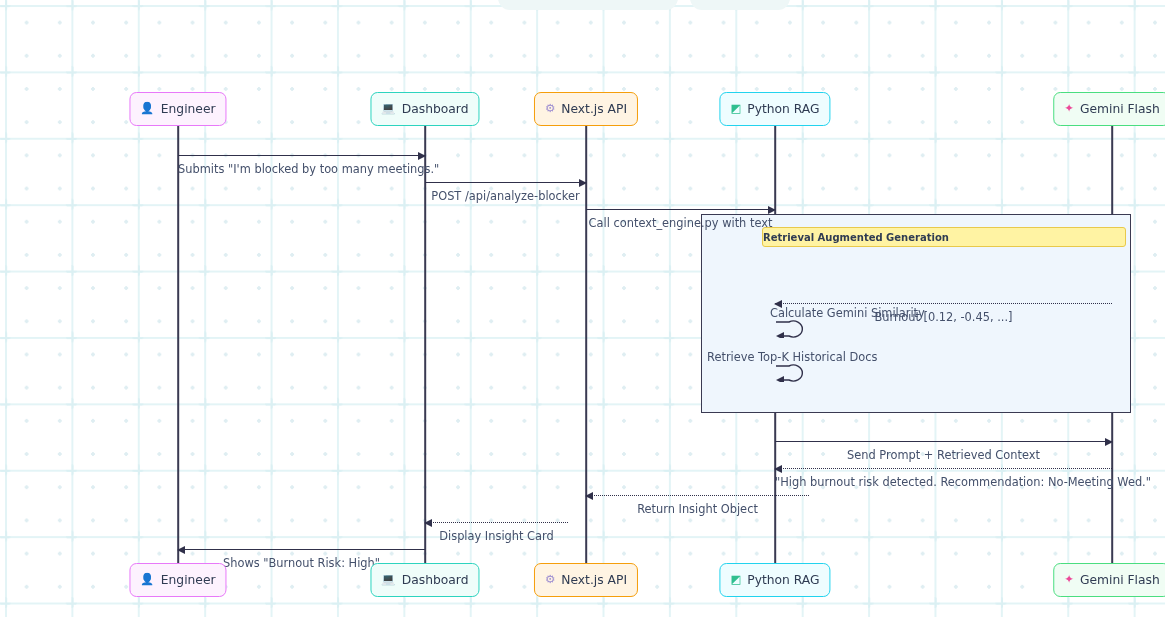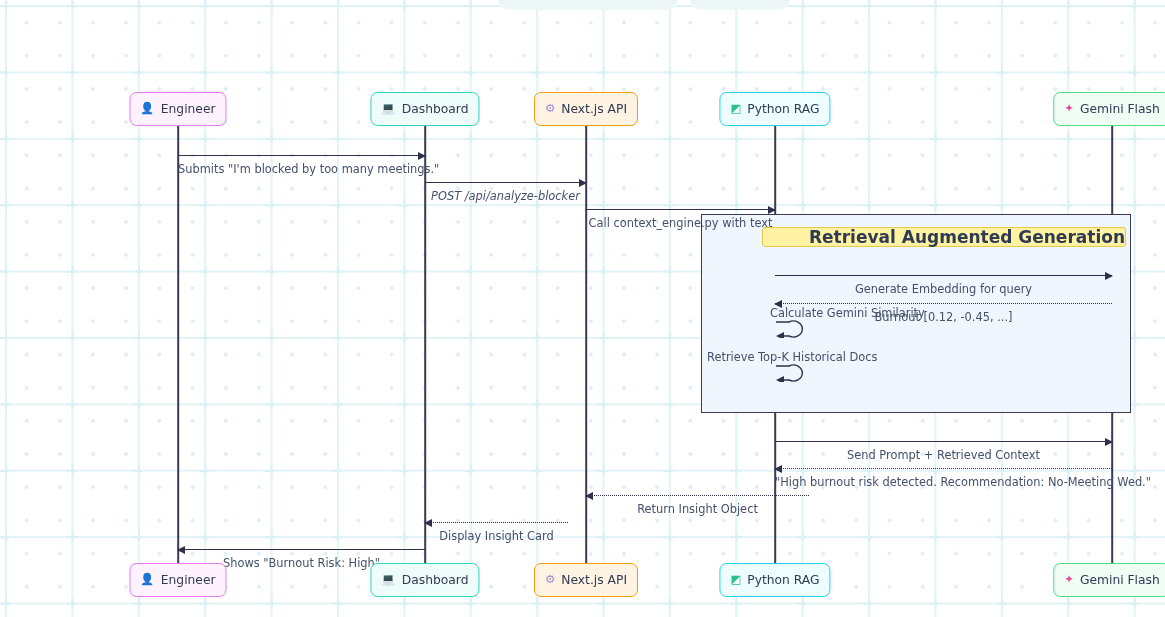--- a/index.html
+++ b/index.html
@@ -109,22 +109,22 @@
     border: 1.8px solid #3a3a52;
   }
   .raghdr {
     position: absolute;
     box-sizing: border-box;
     background: #fff3a3;
     border: 1.6px solid #e8c94b;
     border-radius: 3px;
     display: flex;
     align-items: center;
-    justify-content: flex-end;
-    font-size: 17px;
+    justify-content: flex-start;
+    font-size: 10px;
     font-weight: bold;
     color: #2f3b52;
   }
   .selfloop { position: absolute; }
   .selfloop .lbl {
     position: absolute;
     bottom: 3px;
     left: 50%;
     transform: translateX(-50%);
     font-size: 11.4px;
@@ -152,40 +152,34 @@
     <span>Retrieval Augmented Generation</span>
   </div>
 
   <div class="msg" style="left:178px; top:155px; width:247px; height:26px;">
     <div class="line">
         <span class="ah right"></span>
       </div>
     <div class="lbl">Submits "I'm blocked by too many meetings."</div>
   </div>
 
-  <div class="msg" style="left:425px; top:182px; width:161px; height:26px;font-style:italic;">
+  <div class="msg" style="left:425px; top:182px; width:161px; height:26px;">
     <div class="line">
         <span class="ah right"></span>
       </div>
     <div class="lbl">POST /api/analyze-blocker</div>
   </div>
 
   <div class="msg" style="left:586px; top:209px; width:189px; height:26px;">
     <div class="line">
         <span class="ah right"></span>
       </div>
     <div class="lbl">Call context_engine.py with text</div>
   </div>
 
-  <div class="msg" style="left:775px; top:275px; width:337px; height:26px;">
-    <div class="line">
-        <span class="ah right"></span>
-      </div>
-    <div class="lbl">Generate Embedding for query</div>
-  </div>
 
   <div class="msg dotted" style="left:775px; top:303px; width:337px; height:26px;">
     <div class="line">
         <span class="ah left"></span>
       </div>
     <div class="lbl">Burnout [0.12, -0.45, ...]</div>
   </div>
 
   <div class="selfloop" style="left:775px; top:308px; width:34px; height:30px;">
     <svg width="34" height="30" viewBox="0 0 34 30">

